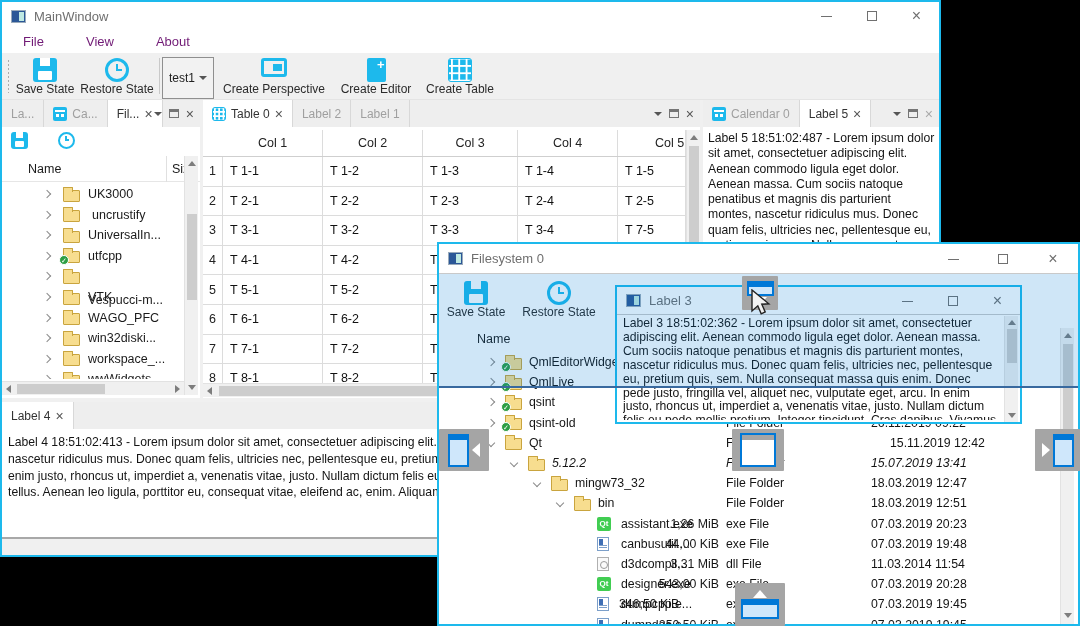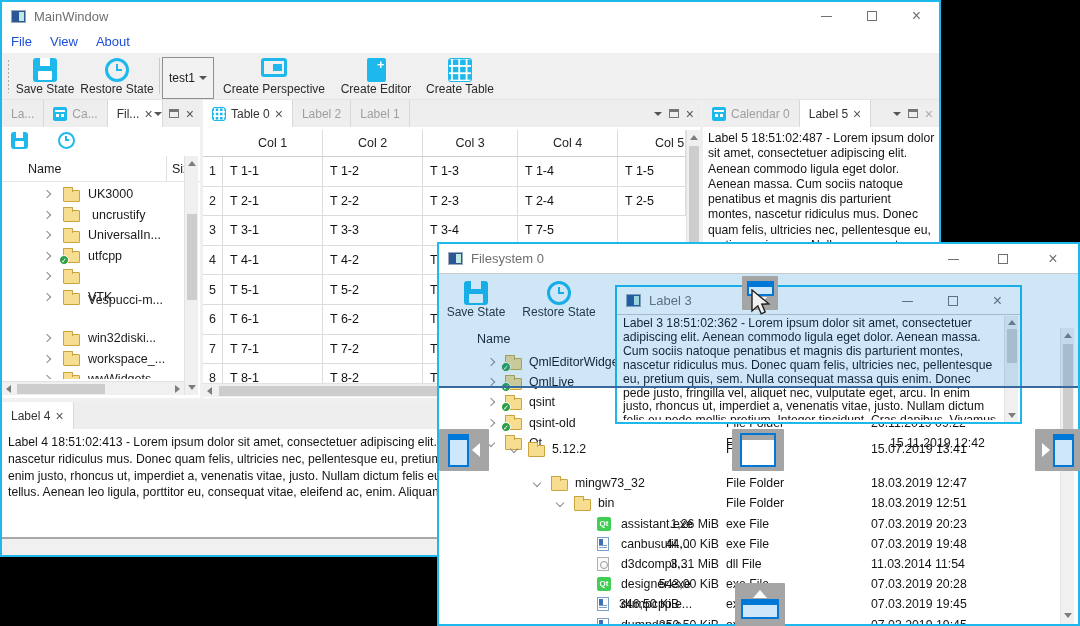--- a/index.html
+++ b/index.html
@@ -12,21 +12,21 @@
   .tb-title{font-size:13px;color:#6f6f6f;margin-left:8px}
   .appicon{width:15px;height:13px;margin-left:9px;background:#2b5797;position:relative;border:1px solid #9ab}
   .appicon::after{content:"";position:absolute;right:1px;top:1px;bottom:1px;width:5px;background:#bfe9e2}
   .capbtns{position:absolute;top:0;right:0;height:28px;display:flex}
   .capbtn{width:45px;height:28px;display:flex;align-items:center;justify-content:center}
   .g-min{width:11px;border-top:1px solid #707070}
   .g-max{width:10px;height:10px;border:1px solid #707070}
   .g-x{font-size:16px;color:#707070;line-height:1}
   
   .menubar{position:absolute;left:0;top:28px;right:0;height:23px;background:#fff;display:flex;align-items:center;gap:0}
-  .menuitem{padding:0 9px;font-size:13px;color:#1d4ed8}
+  .menuitem{padding:0 21px;font-size:13px;color:#701a75}
   .toolbar{position:absolute;left:0;top:51px;right:0;height:47px;background:#f0f0f0;border-bottom:1px solid #e4e4e4}
   .handle{position:absolute;left:5px;top:6px;bottom:6px;width:3px;background-image:radial-gradient(#ababab 28%,transparent 32%);background-size:3px 4px}
   .tbtn{position:absolute;top:3px;height:42px;display:flex;flex-direction:column;align-items:center;justify-content:space-between;padding:2px 0}
   .tbtn .lbl{font-size:12px;color:#2b2b2b;white-space:nowrap}
   .vsep{position:absolute;top:5px;bottom:5px;width:1px;background:#c9c9c9}
   .combo{position:absolute;left:160px;top:4px;width:52px;height:42px;border:1px solid #8f8f8f;background:#f2f2f2;display:flex;align-items:center;justify-content:center;gap:4px;font-size:12px;color:#222}
   .dd{width:0;height:0;border-left:4px solid transparent;border-right:4px solid transparent;border-top:4px solid #555}
   
   .ic{display:inline-block;position:relative;flex:none}
   .i-floppy{width:24px;height:24px;background:#1db9ec;border-radius:3px}
@@ -217,20 +217,25 @@
         <div class="tree-row" style="top: 84.4px; left: 0px; width: 182px;">
           <span class="chev r" style="margin-left: 42px;"></span>
           <span class="ic i-folder" style="margin-left: 13px;"></span>
           <span class="tname" style="margin-left: 8px; margin-top: 47px;">Vespucci-m...</span>
         </div>
         <div class="tree-row" style="top: 105px; left: 0px; width: 182px;">
           <span class="chev r" style="margin-left: 42px;"></span>
           <span class="ic i-folder" style="margin-left: 13px;"></span>
           <span class="tname" style="margin-left: 8px;">VTK</span>
         </div>
+        <div class="tree-row" style="top: 125.6px; left: 0px; width: 182px;">
+          <span class="chev r" style="margin-left: 42px;"></span>
+          <span class="ic i-folder" style="margin-left: 13px;"></span>
+          <span class="tname" style="margin-left: 8px;">WAGO_PFC</span>
+        </div>
         <div class="tree-row" style="top: 146.2px; left: 0px; width: 182px;">
           <span class="chev r" style="margin-left: 42px;"></span>
           <span class="ic i-folder" style="margin-left: 13px;"></span>
           <span class="tname" style="margin-left: 8px;">win32diski...</span>
         </div>
         <div class="tree-row" style="top: 166.8px; left: 0px; width: 182px;">
           <span class="chev r" style="margin-left: 42px;"></span>
           <span class="ic i-folder" style="margin-left: 13px;"></span>
           <span class="tname" style="margin-left: 8px;">workspace_...</span>
         </div>
@@ -292,20 +297,21 @@
           <span class="rnum">2</span>
           <span>T 2-1</span>
           <span>T 2-2</span>
           <span>T 2-3</span>
           <span>T 2-4</span>
           <span>T 2-5</span>
         </div>
         <div class="trow" style="top: 59.2px; left: 0px; width: 483px;">
           <span class="rnum">3</span>
           <span>T 3-1</span>
+          <span>T 3-2</span>
           <span>T 3-3</span>
           <span>T 3-4</span>
           <span>T 7-5</span>
         </div>
         <div class="trow" style="top: 88.8px; left: 0px; width: 483px;">
           <span class="rnum">4</span>
           <span>T 4-1</span>
           <span>T 4-2</span>
           <span>T 4-3</span>
           <span>T 4-4</span>
@@ -462,21 +468,21 @@
         <span class="fs-cell" style="left: 432px;">26.11.2019 09:22</span>
       </div>
       <div class="fs-row" style="top: 84.8px; left: 0px; width: 621px;">
         <span class="chev d" style="position: absolute; left: 49px;"></span>
         <span class="ic i-folder" style="position: absolute; left: 66px;"></span>
         <span class="fs-cell" style="left: 90px;">Qt</span>
         <span class="fs-cell" style="left: 180px; width: 100px; text-align: right;"></span>
         <span class="fs-cell" style="left: 287px;">File Folder</span>
         <span class="fs-cell" style="left: 451px; text-align: right;">15.11.2019 12:42</span>
       </div>
-      <div class="fs-row" style="top: 91px; left: 0px; width: 621px;">
+      <div class="fs-row" style="top: 105px; left: 0px; width: 621px; font-style: italic;">
         <span class="chev d" style="position: absolute; left: 72px;"></span>
         <span class="ic i-folder" style="position: absolute; left: 89px;"></span>
         <span class="fs-cell" style="left: 113px;">5.12.2</span>
         <span class="fs-cell" style="left: 180px; width: 100px; text-align: right;"></span>
         <span class="fs-cell" style="left: 287px;">File Folder</span>
         <span class="fs-cell" style="left: 432px;">15.07.2019 13:41</span>
       </div>
       <div class="fs-row" style="top: 125.2px; left: 0px; width: 709px;">
         <span class="chev d" style="position: absolute; left: 95px;"></span>
         <span class="ic i-folder" style="position: absolute; left: 112px;"></span>

